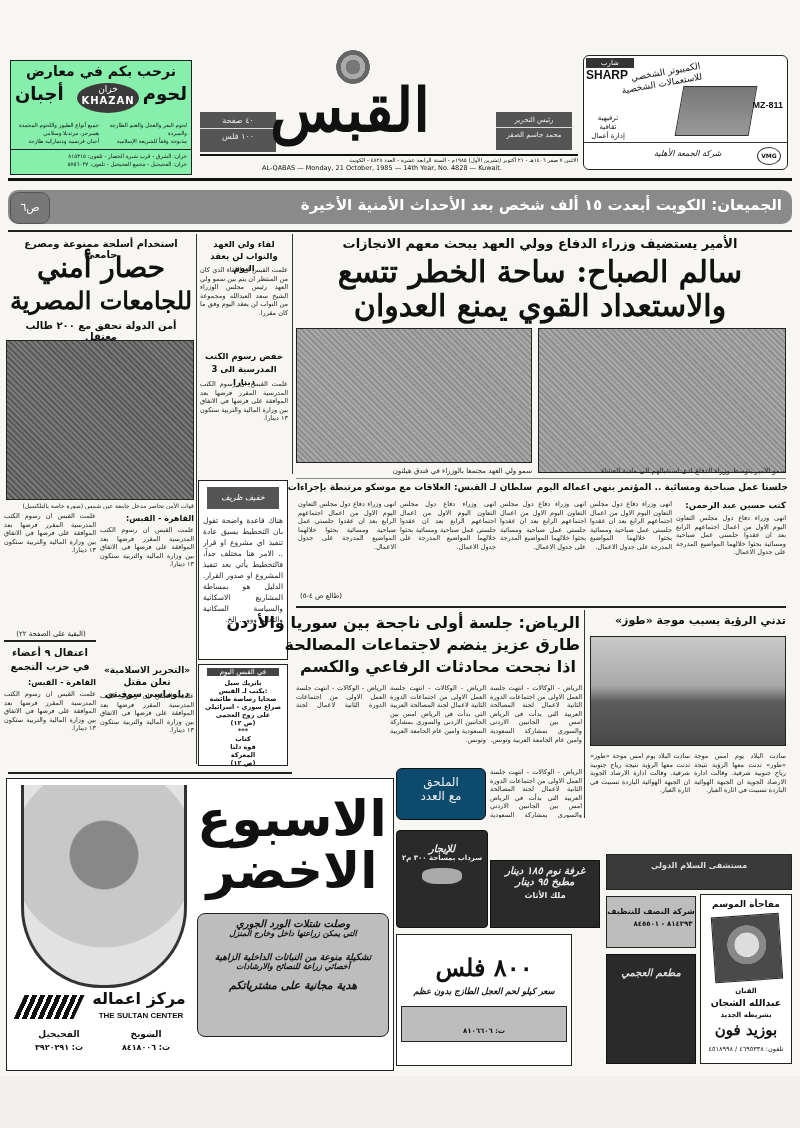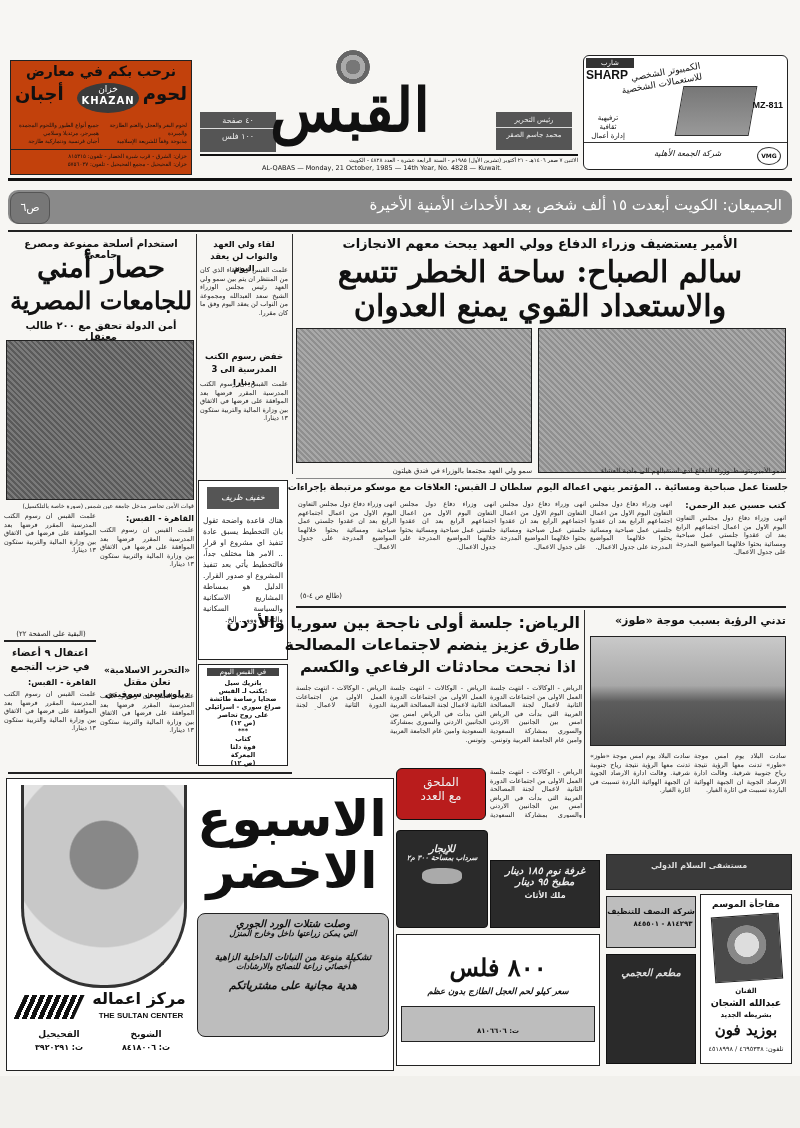--- a/index.html
+++ b/index.html
@@ -16,21 +16,21 @@
   .hl{font-weight:bold;direction:rtl;text-align:center;color:#111;}
   .adbox{border:1.5px solid #222;box-sizing:border-box;background:#fff;}
   .darkad{background:#2a2a2a;color:#eee;border:1.5px solid #111;box-sizing:border-box;}
   .greyad{background:#bdbdbd;border:1.5px solid #222;box-sizing:border-box;}
   .vrule{position:absolute;width:1px;background:#333;}
   .hrule{position:absolute;height:1px;background:#333;}
 </style>
 </head>
 <body>
 
-<div class="abs box" style="left:10px;top:60px;width:182px;height:115px;background:#c2410c;">
+<div class="abs box" style="left:10px;top:60px;width:182px;height:115px;background:#86efac;">
   <div class="abs hl" style="left:0;right:0;top:2px;font-size:14px;">نرحب بكم في معارض</div>
   <div class="abs hl" style="left:4px;top:22px;font-size:18px;">أجبان</div>
   <div class="abs hl" style="right:4px;top:22px;font-size:18px;">لحوم</div>
   <div class="abs" style="left:66px;top:22px;width:62px;height:30px;border-radius:50%;background:#3a3a3a;color:#fff;text-align:center;">
     <div style="font-size:9px;line-height:12px;">خزان</div>
     <div style="font-size:10px;font-weight:bold;letter-spacing:1px;">KHAZAN</div>
   </div>
   <div class="abs rtl" style="right:4px;top:60px;width:84px;font-size:5.5px;line-height:8px;">
     <div>لحوم البقر والعجل والغنم الطازجة والمبردة</div>
     <div>مذبوحة وفقاً للشريعة الإسلامية</div>
@@ -79,21 +79,21 @@
   <div class="abs" style="left:0;right:0;bottom:0;height:26px;border-top:1px solid #333;">
     <div class="abs" style="left:70px;top:6px;font-size:8px;font-style:italic;">شركة الجمعة الأهلية</div>
     <div class="abs" style="right:6px;top:4px;width:22px;height:16px;border-radius:50%;border:1.5px solid #333;font-size:6px;font-weight:bold;text-align:center;line-height:16px;">VMG</div>
   </div>
 </div>
 
 <div class="abs hrule" style="left:8px;top:178px;width:784px;height:3px;background:#111;"></div>
 
 <div class="abs" style="left:8px;top:190px;width:784px;height:34px;background:#8a8a8a;border-radius:10px;">
   <div class="abs" style="left:2px;top:2px;width:38px;height:30px;border-radius:9px;background:#777;border:1px solid #555;color:#fff;font-size:11px;text-align:center;line-height:30px;">ص٦</div>
-  <div class="abs rtl" style="right:10px;top:6px;width:720px;font-size:15px;color:#fff;font-weight:normal;white-space:nowrap;">الجميعان: الكويت أبعدت ١٥ ألف شخص بعد الأحداث الأمنية الأخيرة</div>
+  <div class="abs rtl" style="right:10px;top:6px;width:720px;font-size:15px;color:#fff;font-weight:bold;white-space:nowrap;">الجميعان: الكويت أبعدت ١٥ ألف شخص بعد الأحداث الأمنية الأخيرة</div>
 </div>
 <div class="abs hrule" style="left:8px;top:230px;width:784px;height:2px;background:#222;"></div>
 
 <div class="abs vrule" style="left:292px;top:234px;height:240px;"></div>
 <div class="abs hl" style="left:300px;top:236px;width:480px;font-size:13px;">الأمير يستضيف وزراء الدفاع وولي العهد يبحث معهم الانجازات</div>
 <div class="abs hl" style="left:300px;top:254px;width:480px;font-size:30px;line-height:36px;font-family:'DejaVu Serif',serif;">سالم الصباح: ساحة الخطر تتسع</div>
 <div class="abs hl" style="left:300px;top:288px;width:480px;font-size:30px;line-height:36px;font-family:'DejaVu Serif',serif;">والاستعداد القوي يمنع العدوان</div>
 
 <div class="abs photo" style="left:538px;top:328px;width:248px;height:145px;"></div>
 <div class="abs caption" style="left:538px;top:467px;width:248px;text-align:right;">سمو الأمير يتوسط وزراء الدفاع لدى استقبالهم الى مأدبة العشاء</div>
@@ -145,21 +145,21 @@
   <div class="abs body-text" style="left:4px;top:34px;width:80px;font-size:7.5px;line-height:11px;height:140px;overflow:hidden;">هناك قاعدة واضحة تقول بان التخطيط يسبق عادة تنفيذ اي مشروع او قرار .. الامر هنا مختلف جداً، فالتخطيط يأتي بعد تنفيذ المشروع او صدور القرار. الدليل هو بمساطة المشاريع الاسكانية والسياسة السكانية والتعليم ووو .. الخ.</div>
 </div>
 
 <div class="abs box" style="left:198px;top:664px;width:90px;height:102px;background:#fff;border-width:1px;">
   <div style="margin:3px 8px;background:#444;color:#fff;font-size:7px;text-align:center;">في القبس اليوم</div>
   <div class="ctr" style="font-size:6.5px;line-height:8px;font-weight:bold;">
     <div>باتريك سيل</div>
     <div>يكتب لـ القبس:</div>
     <div>ضحايا رصاصة طائشة</div>
     <div>صراع سوري - اسرائيلي</div>
-    <div>على روح تحاصر</div>
+    <div>على روح العجمي</div>
     <div>(ص ١٢)</div>
     <div>***</div>
   </div>
   <div class="ctr" style="font-size:6.5px;line-height:8px;font-weight:bold;">
     <div>كتاب</div>
     <div>قوة دلتا</div>
     <div>المعركة</div>
     <div>(ص ١٢)</div>
   </div>
 </div>
@@ -170,21 +170,21 @@
 <div class="abs hl" style="left:296px;top:656px;width:284px;font-size:16px;line-height:22px;white-space:nowrap;">اذا نجحت محادثات الرفاعي والكسم</div>
 <div class="abs body-text" style="left:490px;top:684px;width:92px;height:142px;overflow:hidden;">الرياض - الوكالات - انتهت جلسة العمل الاولى من اجتماعات الدورة الثانية لاعمال لجنة المصالحة العربية التي بدأت في الرياض امس بين الجانبين الاردني والسوري بمشاركة السعودية وامين عام الجامعة العربية وتونس.</div>
 <div class="abs body-text" style="left:390px;top:684px;width:96px;height:72px;overflow:hidden;">الرياض - الوكالات - انتهت جلسة العمل الاولى من اجتماعات الدورة الثانية لاعمال لجنة المصالحة العربية التي بدأت في الرياض امس بين الجانبين الاردني والسوري بمشاركة السعودية وامين عام الجامعة العربية وتونس.</div>
 <div class="abs body-text" style="left:296px;top:684px;width:90px;height:26px;overflow:hidden;">الرياض - الوكالات - انتهت جلسة العمل الاولى من اجتماعات الدورة الثانية لاعمال لجنة المصالحة العربية التي بدأت في الرياض امس بين الجانبين الاردني والسوري بمشاركة السعودية وامين عام الجامعة العربية وتونس.</div>
 
 <div class="abs hl" style="left:590px;top:614px;width:196px;font-size:11px;text-align:right;">تدني الرؤية بسبب موجة «طوز»</div>
 <div class="abs photo sky" style="left:590px;top:636px;width:196px;height:110px;"></div>
 <div class="abs body-text" style="left:694px;top:752px;width:92px;height:54px;overflow:hidden;">سادت البلاد يوم امس موجة «طوز» تدنت معها الرؤية نتيجة رياح جنوبية شرقية. وقالت ادارة الارصاد الجوية ان الجبهة الهوائية الباردة تسببت في اثارة الغبار.</div>
 <div class="abs body-text" style="left:590px;top:752px;width:100px;height:54px;overflow:hidden;">سادت البلاد يوم امس موجة «طوز» تدنت معها الرؤية نتيجة رياح جنوبية شرقية. وقالت ادارة الارصاد الجوية ان الجبهة الهوائية الباردة تسببت في اثارة الغبار.</div>
 
-<div class="abs darkad" style="left:396px;top:768px;width:90px;height:52px;border-radius:6px;background:#b91c1c;text-align:center;">
+<div class="abs darkad" style="left:396px;top:768px;width:90px;height:52px;border-radius:6px;background:#0c4a6e;text-align:center;">
   <div style="font-size:12px;margin-top:6px;">الملحق</div>
   <div style="font-size:12px;">مع العدد</div>
 </div>
 <div class="abs body-text" style="left:490px;top:768px;width:92px;height:50px;overflow:hidden;">الرياض - الوكالات - انتهت جلسة العمل الاولى من اجتماعات الدورة الثانية لاعمال لجنة المصالحة العربية التي بدأت في الرياض امس بين الجانبين الاردني والسوري بمشاركة السعودية وامين عام الجامعة العربية وتونس.</div>
 
 <div class="abs hrule" style="left:8px;top:772px;width:284px;height:2px;background:#222;"></div>
 <div class="abs adbox" style="left:6px;top:778px;width:388px;height:293px;">
   <div class="abs" style="left:14px;top:6px;width:160px;height:200px;border-radius:0 0 80px 80px;border:3px solid #333;border-top:none;background:radial-gradient(circle at 50% 35%,#888 0 22%,#c8c8c8 23% 60%,#e2e2e2 61%);"></div>
   <div class="abs hl" style="left:190px;top:10px;width:190px;font-size:50px;line-height:60px;font-family:'DejaVu Sans',sans-serif;">الاسبوع</div>
   <div class="abs hl" style="left:190px;top:62px;width:190px;font-size:50px;line-height:60px;font-family:'DejaVu Sans',sans-serif;">الاخضر</div>
@@ -199,31 +199,31 @@
   <div class="abs hl" style="left:84px;top:210px;width:96px;font-size:16px;">مركز اعماله</div>
   <div class="abs" style="left:84px;top:232px;width:100px;font-size:8px;font-weight:bold;text-align:center;font-family:'Liberation Sans',sans-serif;">THE SULTAN CENTER</div>
   <div class="abs hl" style="left:104px;top:250px;width:70px;font-size:9px;">الشويخ</div>
   <div class="abs hl" style="left:104px;top:264px;width:70px;font-size:8px;">ت: ٨٤١٨٠٠٦</div>
   <div class="abs hl" style="left:14px;top:250px;width:76px;font-size:9px;">الفحيحيل</div>
   <div class="abs hl" style="left:14px;top:264px;width:76px;font-size:8px;">ت: ٣٩٢٠٢٩١</div>
 </div>
 
 <div class="abs darkad" style="left:396px;top:830px;width:92px;height:98px;border-radius:4px;">
   <div class="hl" style="color:#eee;font-size:10px;margin-top:12px;font-style:italic;">للإيجار</div>
-  <div class="hl" style="color:#eee;font-size:7px;font-style:italic;">سرداب بمساحة ٣٠٠ م٢</div>
+  <div class="hl" style="color:#eee;font-size:7px;">سرداب بمساحة ٣٠٠ م٢</div>
   <div style="margin:6px auto;width:40px;height:16px;background:#aaa;border-radius:40%;"></div>
 </div>
 
 <div class="abs darkad" style="left:490px;top:860px;width:110px;height:68px;">
   <div class="hl" style="color:#eee;font-size:10px;font-style:italic;margin-top:4px;">غرفة نوم ١٨٥ دينار</div>
   <div class="hl" style="color:#eee;font-size:10px;font-style:italic;">مطبخ ٩٥ دينار</div>
   <div class="hl" style="color:#eee;font-size:8px;margin-top:4px;">ملك الأثاث</div>
 </div>
 
-<div class="abs adbox" style="left:396px;top:934px;width:204px;height:132px;">
+<div class="abs adbox" style="left:396px;top:934px;width:176px;height:132px;">
   <div class="hl" style="font-size:24px;margin-top:18px;font-family:'DejaVu Serif',serif;">٨٠٠ فلس</div>
   <div class="hl" style="font-size:8.5px;font-style:italic;margin-top:4px;">سعر كيلو لحم العجل الطازج بدون عظم</div>
   <div class="greyad" style="margin:10px 4px 0;height:36px;padding-top:20px;box-sizing:border-box;">
     <div class="hl" style="font-size:7px;">ت: ٨١٠٦٦٠٦</div>
   </div>
 </div>
 
 <div class="abs greyad" style="left:606px;top:854px;width:186px;height:36px;background:#3a3a3a;">
   <div class="hl" style="color:#ddd;font-size:8px;margin-top:6px;">مستشفى السلام الدولي</div>
 </div>

